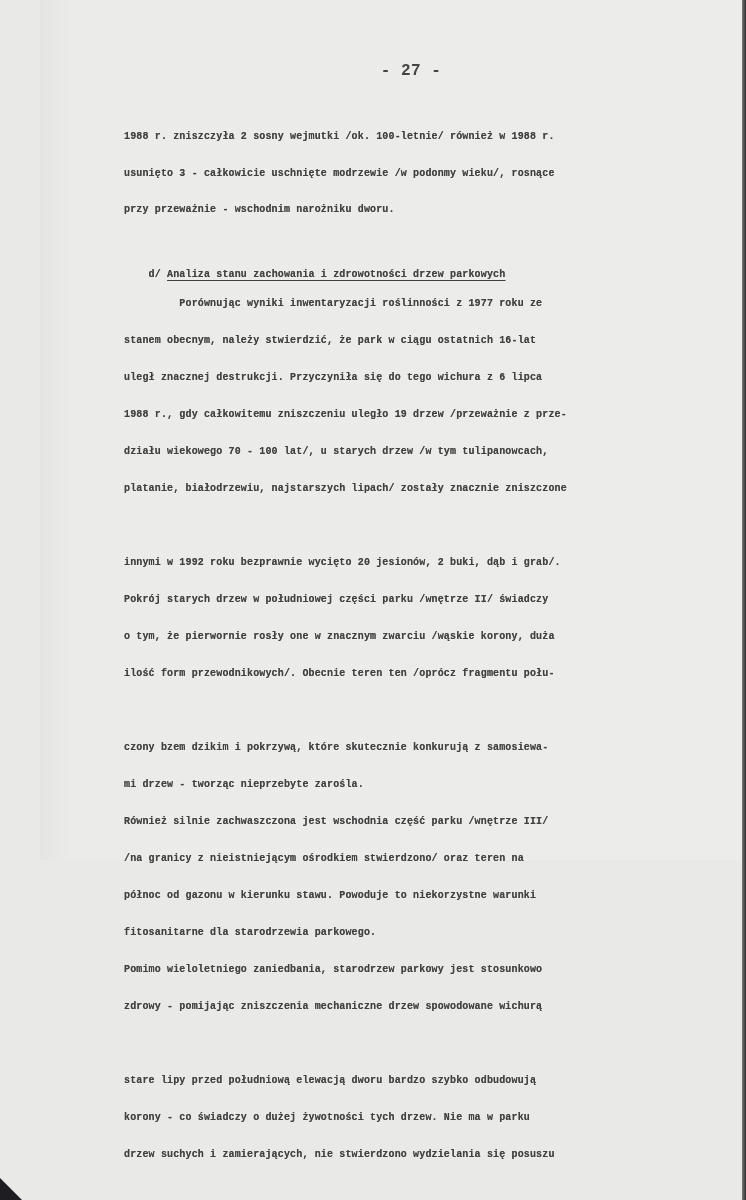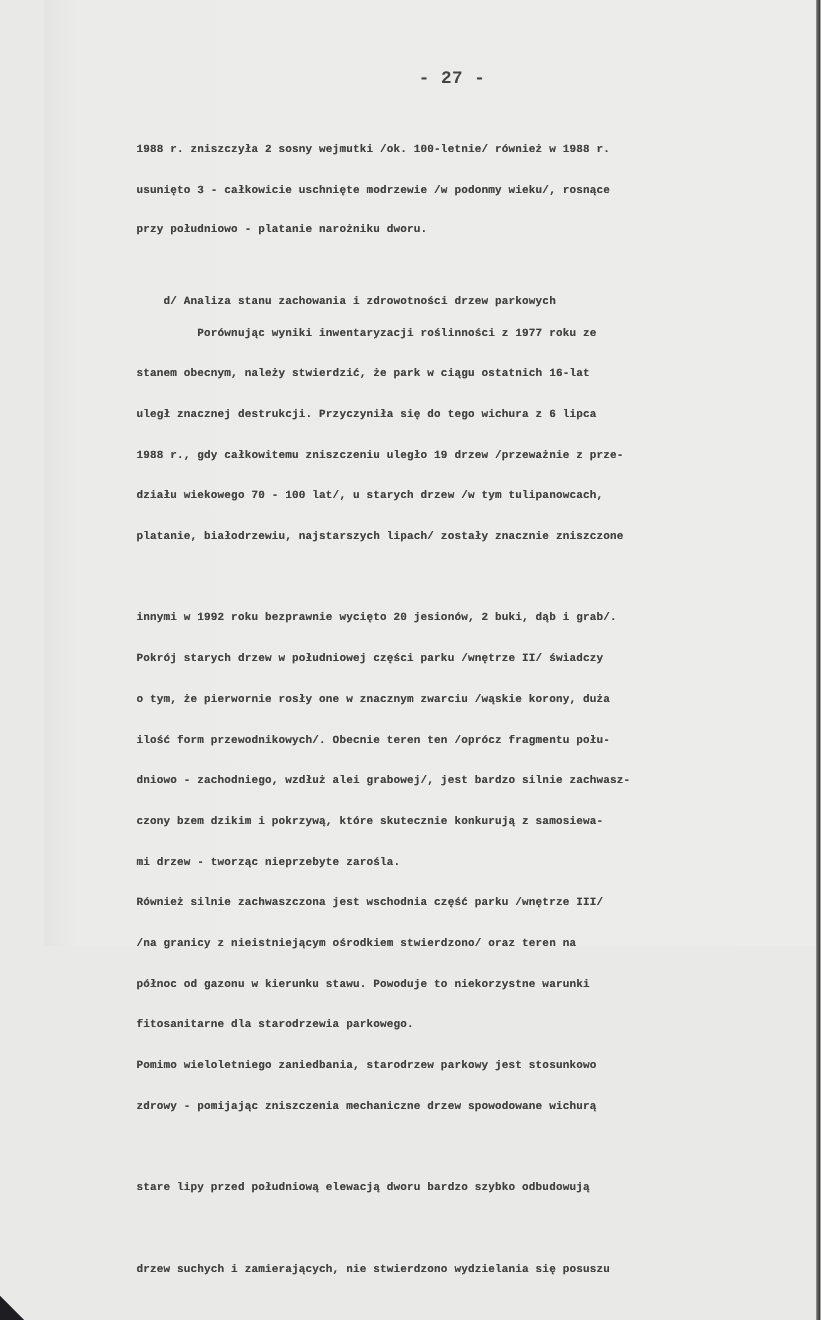--- a/index.html
+++ b/index.html
@@ -59,54 +59,55 @@
       font-size: 10px;
       font-weight: bold;
       letter-spacing: 0.15px;
       color: #414141;
       text-shadow: 0 0 0.6px rgba(60,60,60,0.6);
     }
     .heading-prefix {
       font-weight: bold;
     }
     .heading-text {
+      text-decoration: underline;
       text-underline-offset: 3px;
     }
   </style>
 </head>
 <body>
 
 <div class="page">
   <div class="page-number">- 27 -</div>
 
   <div class="line" style="top:131px">1988 r. zniszczyła 2 sosny wejmutki /ok. 100-letnie/ również w 1988 r.</div>
   <div class="line" style="top:168px">usunięto 3 - całkowicie uschnięte modrzewie /w podonmy wieku/, rosnące</div>
-  <div class="line" style="top:204px">przy południowo - platanie narożniku dworu.</div>
+  <div class="line" style="top:204px">przy przeważnie - wschodnim narożniku dworu.</div>
 
   <div class="line" style="top:258px">
     <span class="heading-prefix">d/ </span><span class="heading-text">Analiza stanu zachowania i zdrowotności drzew parkowych</span>
   </div>
 
   <div class="line" style="top:298px">         Porównując wyniki inwentaryzacji roślinności z 1977 roku ze</div>
   <div class="line" style="top:335px">stanem obecnym, należy stwierdzić, że park w ciągu ostatnich 16-lat</div>
   <div class="line" style="top:372px">uległ znacznej destrukcji. Przyczyniła się do tego wichura z 6 lipca</div>
   <div class="line" style="top:409px">1988 r., gdy całkowitemu zniszczeniu uległo 19 drzew /przeważnie z prze-</div>
   <div class="line" style="top:446px">działu wiekowego 70 - 100 lat/, u starych drzew /w tym tulipanowcach,</div>
   <div class="line" style="top:483px">platanie, białodrzewiu, najstarszych lipach/ zostały znacznie zniszczone</div>
   <div class="line" style="top:557px">innymi w 1992 roku bezprawnie wycięto 20 jesionów, 2 buki, dąb i grab/.</div>
   <div class="line" style="top:594px">Pokrój starych drzew w południowej części parku /wnętrze II/ świadczy</div>
   <div class="line" style="top:631px">o tym, że pierwornie rosły one w znacznym zwarciu /wąskie korony, duża</div>
   <div class="line" style="top:668px">ilość form przewodnikowych/. Obecnie teren ten /oprócz fragmentu połu-</div>
-  <div class="line" style="top:705px">dniowo - zachodniego, wzdłuż alei grabowej/, jest bardzo silnie zachwasz-</div>
   <div class="line" style="top:742px">czony bzem dzikim i pokrzywą, które skutecznie konkurują z samosiewa-</div>
   <div class="line" style="top:779px">mi drzew - tworząc nieprzebyte zarośla.</div>
   <div class="line" style="top:816px">Również silnie zachwaszczona jest wschodnia część parku /wnętrze III/</div>
   <div class="line" style="top:853px">/na granicy z nieistniejącym ośrodkiem stwierdzono/ oraz teren na</div>
   <div class="line" style="top:890px">północ od gazonu w kierunku stawu. Powoduje to niekorzystne warunki</div>
   <div class="line" style="top:927px">fitosanitarne dla starodrzewia parkowego.</div>
   <div class="line" style="top:964px">Pomimo wieloletniego zaniedbania, starodrzew parkowy jest stosunkowo</div>
   <div class="line" style="top:1001px">zdrowy - pomijając zniszczenia mechaniczne drzew spowodowane wichurą</div>
   <div class="line" style="top:1075px">stare lipy przed południową elewacją dworu bardzo szybko odbudowują</div>
+  <div class="line" style="top:1112px">korony - co świadczy o dużej żywotności tych drzew. Nie ma w parku</div>
   <div class="line" style="top:1149px">drzew suchych i zamierających, nie stwierdzono wydzielania się posuszu</div>
 </div>
 
 <div class="right-edge"></div>
 <div class="corner-shadow"></div>
 
 </body></html>

